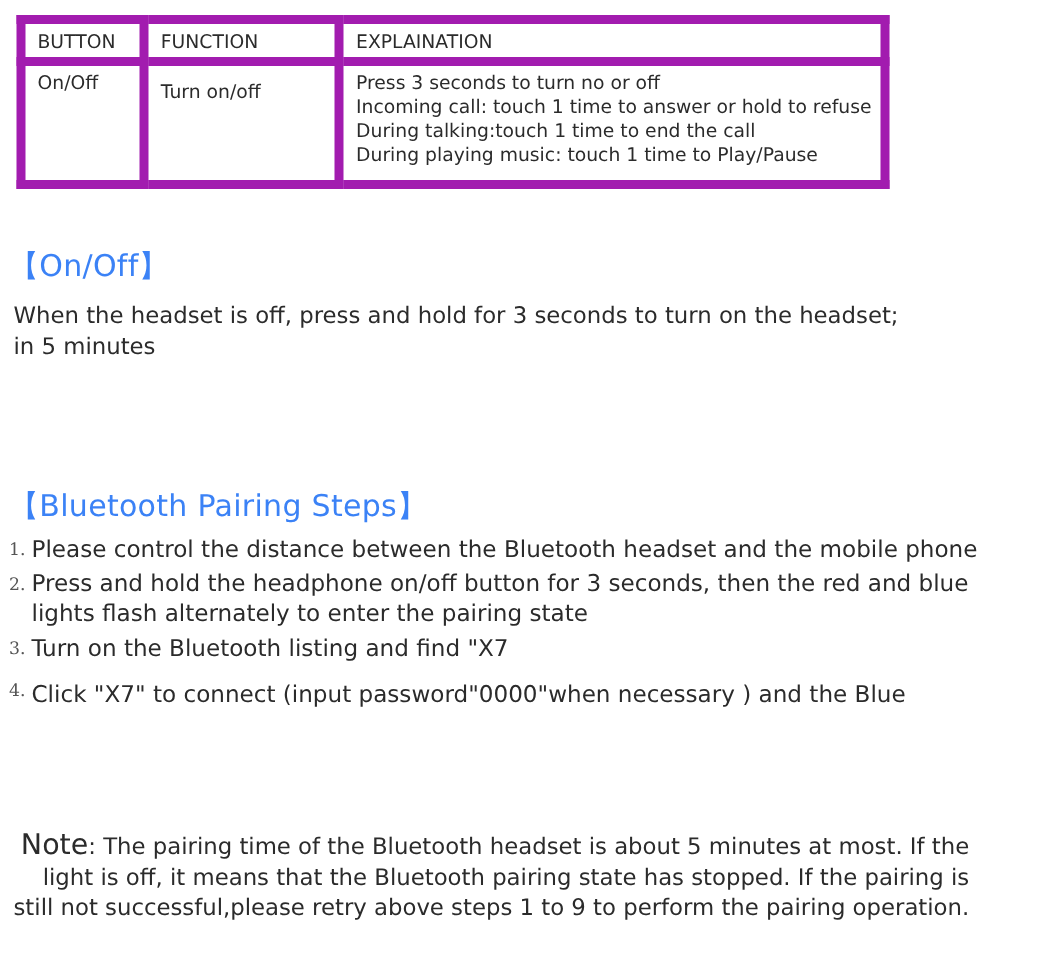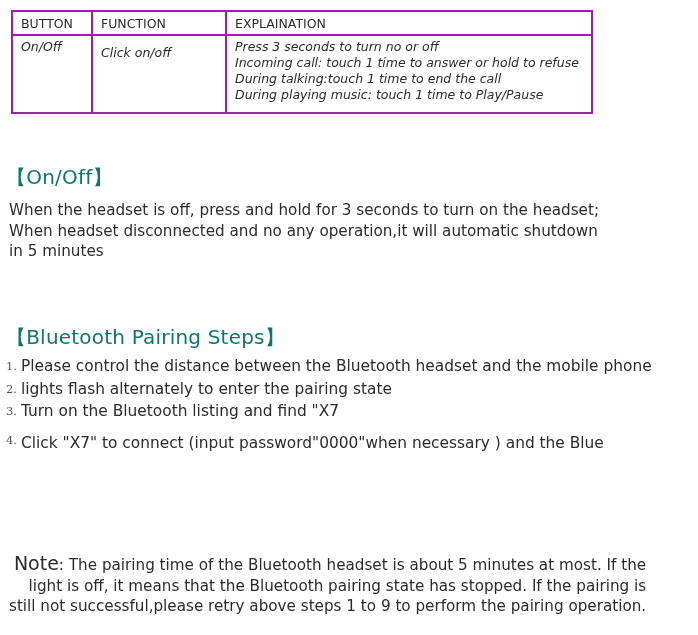--- a/index.html
+++ b/index.html
@@ -18,45 +18,44 @@
     .spec-table {
       position: absolute;
       left: 11px;
       top: 10px;
       width: 582px;
       border-collapse: collapse;
       font-size: 12.5px;
       color: #2b2b2b;
     }
     .spec-table th, .spec-table td {
-      border: 2px solid #a21caf;
+      border: 6px solid #a21caf;
       text-align: left;
       vertical-align: top;
       padding: 3px 6px 2px 8px;
       font-weight: normal;
     }
     .spec-table th {
       height: 17px;
       line-height: 17px;
     }
     .spec-table td {
       height: 65px;
       line-height: 16px;
-      font-style: italic;
     }
     .col-button { width: 64px; }
     .col-function { width: 118px; }
     .td-func { padding-top: 9px !important; }
     .exp-line { display: block; white-space: nowrap; }
 
     .section-title {
       position: absolute;
       left: 6px;
       font-size: 20px;
-      color: #0f766e;
+      color: #3b82f6;
       white-space: nowrap;
       letter-spacing: 0.2px;
     }
     .para {
       position: absolute;
       left: 9px;
       font-size: 15.2px;
       line-height: 20.5px;
       color: #2b2b2b;
       white-space: nowrap;
@@ -112,48 +111,48 @@
   <thead>
     <tr>
       <th class="col-button">BUTTON</th>
       <th class="col-function">FUNCTION</th>
       <th>EXPLAINATION</th>
     </tr>
   </thead>
   <tbody>
     <tr>
       <td>On/Off</td>
-      <td class="td-func">Click on/off</td>
+      <td class="td-func">Turn on/off</td>
       <td>
         <span class="exp-line">Press 3 seconds to turn no or off</span>
         <span class="exp-line">Incoming call: touch 1 time to answer or hold to refuse</span>
         <span class="exp-line">During talking:touch 1 time to end the call</span>
         <span class="exp-line">During playing music: touch 1 time to Play/Pause</span>
       </td>
     </tr>
   </tbody>
 </table>
 
 <div class="section-title" style="top:164px;">【On/Off】</div>
 
 <div class="para" style="top:200px;">
   <span class="line">When the headset is off, press and hold for 3 seconds to turn on the headset;</span>
-  <span class="line">When headset disconnected and no any operation,it will automatic shutdown</span>
   <span class="line">in 5 minutes</span>
 </div>
 
 <div class="section-title" style="top:324px;text-align:right;">【Bluetooth Pairing Steps】</div>
 
 <div class="steps">
   <div class="step step-1">
     <span class="num">1.</span>
     <span class="line">Please control the distance between the Bluetooth headset and the mobile phone</span>
   </div>
   <div class="step step-2">
     <span class="num">2.</span>
+    <span class="line">Press and hold the headphone on/off button for 3 seconds, then the red and blue</span>
     <span class="line">lights flash alternately to enter the pairing state</span>
   </div>
   <div class="step step-3">
     <span class="num">3.</span>
     <span class="line">Turn on the Bluetooth listing and find "X7</span>
   </div>
   <div class="step step-4">
     <span class="num">4.</span>
     <span class="line">Click "X7" to connect (input password"0000"when necessary ) and the Blue</span>
   </div>

